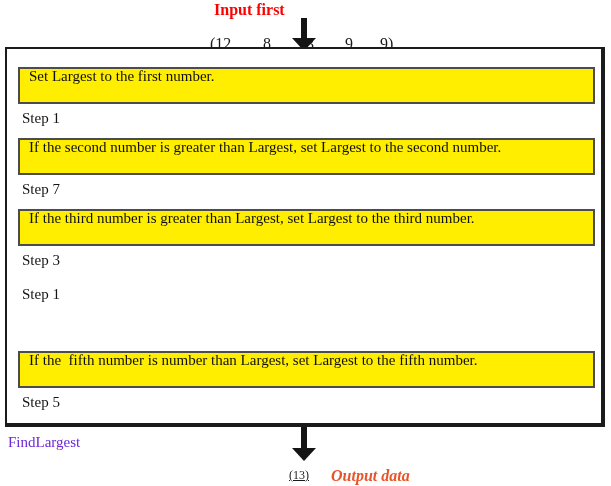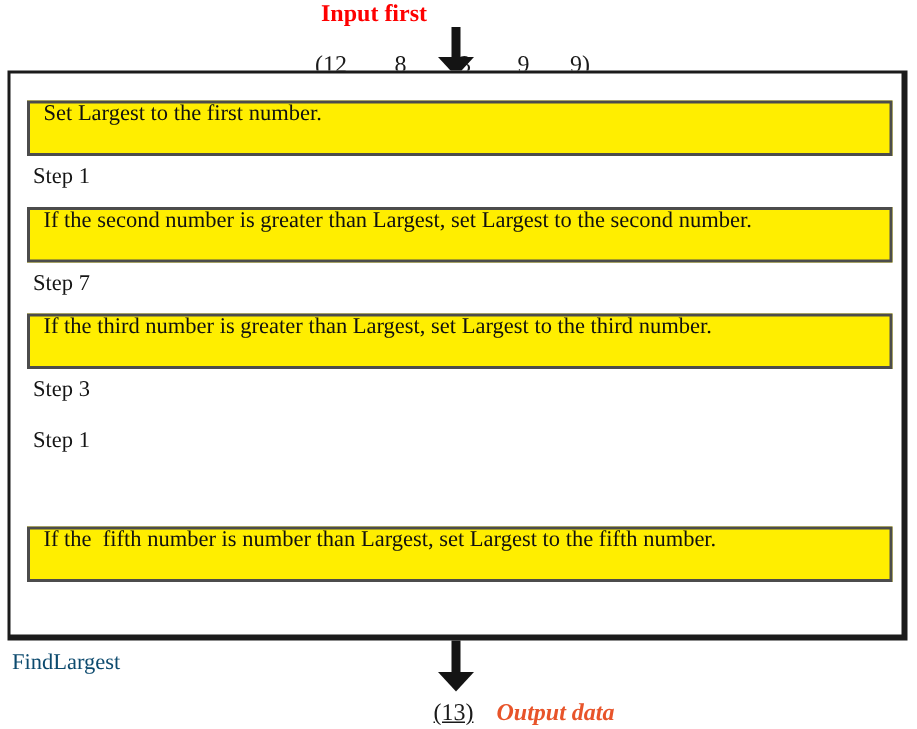--- a/index.html
+++ b/index.html
@@ -129,37 +129,37 @@
   .step-2 { top: 160px; }
   .step-3 { top: 231px; }
   .step-4 { top: 302px; }
 
   
   #algo-name {
     position: absolute;
     left: 8px;
     top: 433px;
     font-size: 15px;
-    color: #0c4a6e;
+    color: #6d28d9;
     white-space: pre;
     line-height: 1.2;
   }
 
   
   #output-row {
     position: absolute;
     left: 289px;
     top: 465px;
     height: 21px;
   }
   #output-value {
     position: absolute;
     left: 0;
     top: 0;
-    font-size: 16px;
+    font-size: 12px;
     color: #1a1a1a;
     line-height: 21px;
     white-space: pre;
     text-decoration: underline;
   }
   #output-label {
     position: absolute;
     left: 42px;
     top: 0;
     font-size: 16px;
@@ -213,20 +213,21 @@
     </div>
 
     <div class="step step-3">
       <div class="step-label">Step 1</div>
     </div>
 
     <div class="step step-4">
       <div class="step-box">
         <span class="step-text">If the  fifth number is number than Largest, set Largest to the fifth number.</span>
       </div>
+      <div class="step-label">Step 5</div>
     </div>
 
   </div>
 
   <div id="algo-name">FindLargest</div>
 
   <div class="arrow" id="arrow-out">
     <div class="shaft"></div>
     <div class="head"></div>
   </div>

